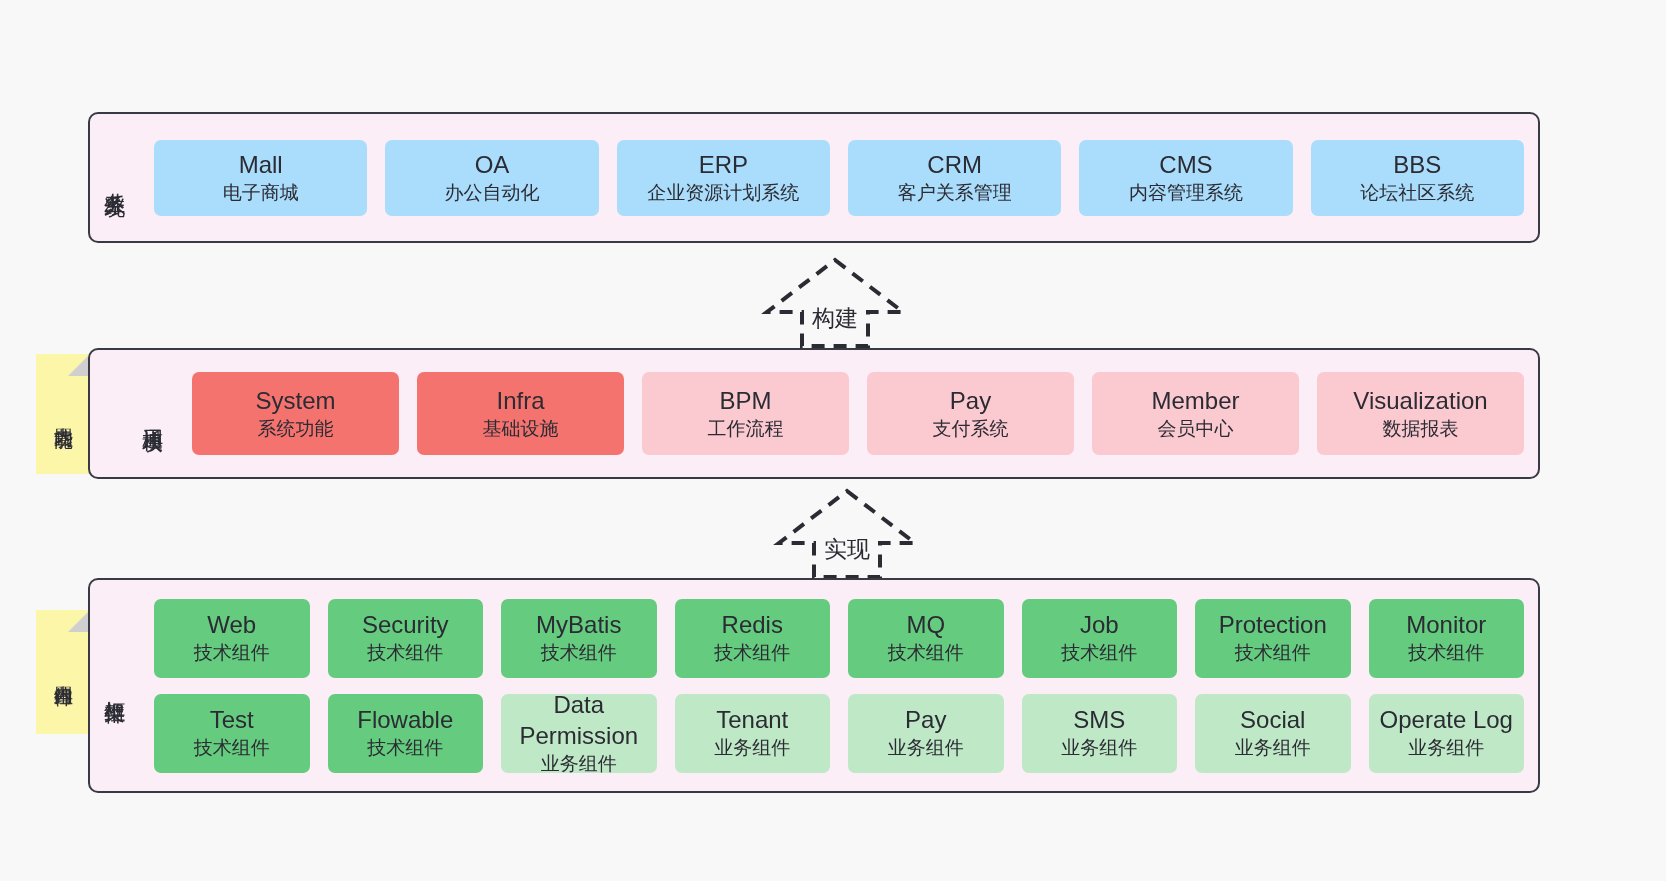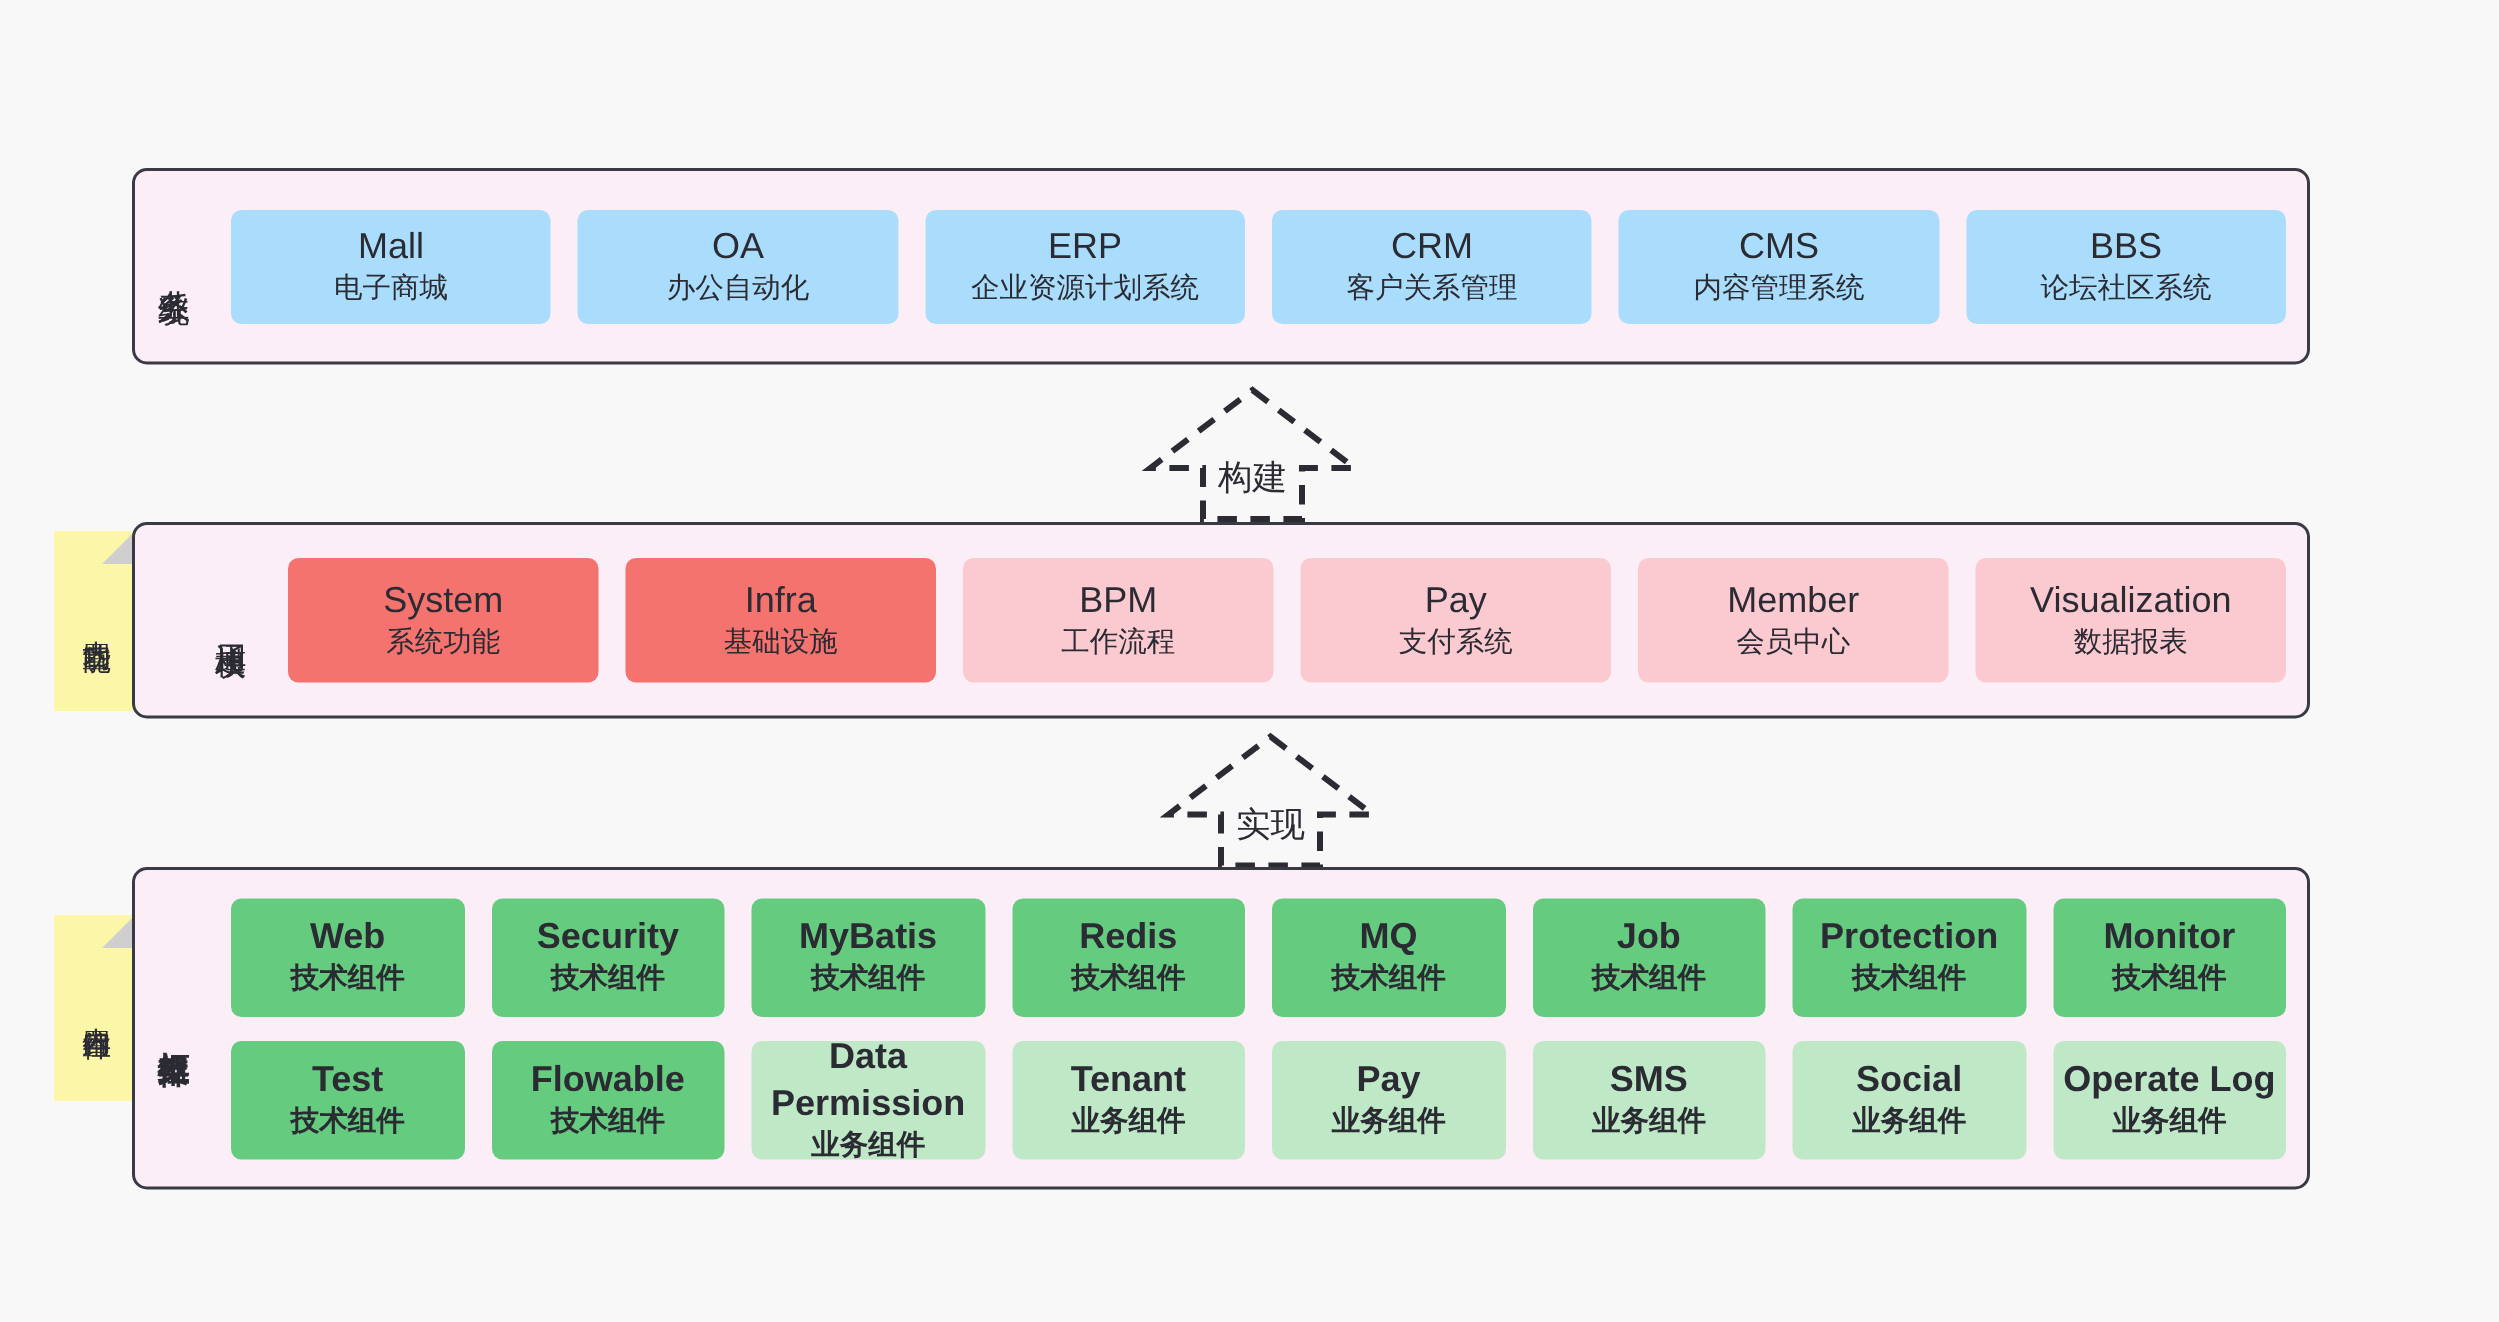--- a/index.html
+++ b/index.html
@@ -73,21 +73,21 @@
   
   .c-blue       { background: #aadcfb; }
   .c-red        { background: #f4736f; }
   .c-pink       { background: #fbc9d0; }
   .c-green      { background: #65cb7f; }
   .c-lightgreen { background: #bfe8c7; }
 
   
   #layer-business { left: 88px;  top: 112px; width: 1452px; height: 131px; }
   #layer-modules  { left: 88px;  top: 348px; width: 1452px; height: 131px; padding-left: 38px; }
-  #layer-framework{ left: 88px;  top: 578px; width: 1452px; height: 215px; font-weight: bold; }
+  #layer-framework{ left: 88px;  top: 578px; width: 1452px; height: 215px; }
 
   #layer-business .cell  { height: 76px; }
   #layer-modules  .cell  { height: 83px; }
   #layer-framework .cell { height: 79px; }
 
   
   .note {
     position: absolute;
     width: 54px;
     background: #fcf7a8;

